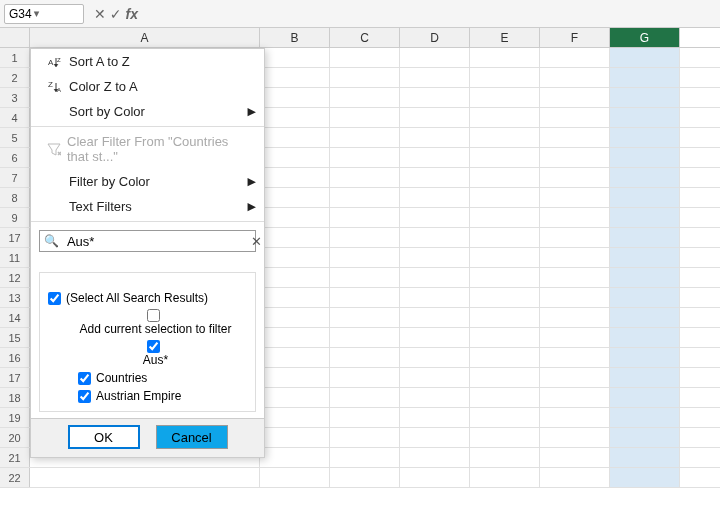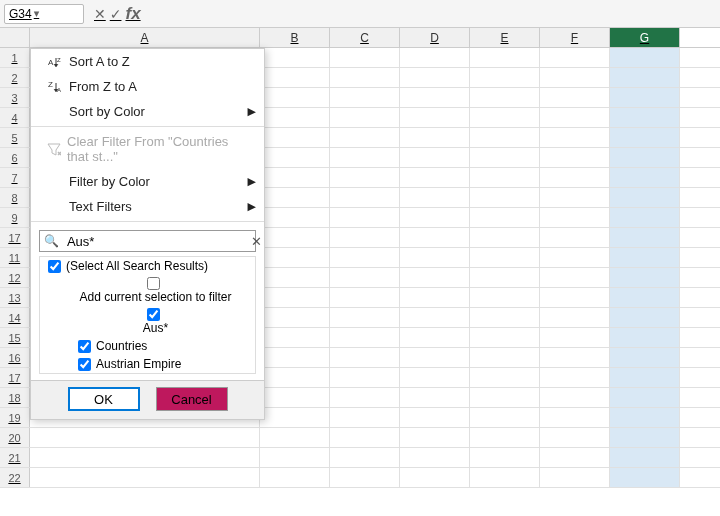--- a/index.html
+++ b/index.html
@@ -12,21 +12,20 @@
       overflow: hidden;
       position: relative;
     }
 
     
     .spreadsheet {
       width: 720px;
       height: 516px;
       position: relative;
       background: #fff;
-      text-decoration: underline;
     }
 
     
     .formula-bar {
       display: flex;
       align-items: center;
       height: 28px;
       border-bottom: 1px solid #ccc;
       background: #f5f5f5;
     }
@@ -202,25 +201,25 @@
       cursor: pointer;
       font-size: 13px;
       color: #555;
       padding: 0 4px;
       display: flex;
       align-items: center;
     }
 
     
     .checkbox-list {
-      padding: 0 8px;
+      padding: 16px 8px;
       max-height: 140px;
       overflow-y: auto;
       border: 1px solid #ddd;
-      margin: 0 8px 6px 8px;
+      margin: 16px 8px 6px 8px;
       background: #fff;
     }
     .checkbox-item {
       display: flex;
       align-items: center;
       padding: 2px 0;
       font-size: 12px;
       cursor: pointer;
     }
     .checkbox-item input[type="checkbox"] {
@@ -243,21 +242,21 @@
       padding: 6px 8px 8px 8px;
       background: #f0f0f0;
       border-top: 1px solid #ccc;
     }
     .filter-btn {
       min-width: 72px;
       height: 24px;
       font-size: 13px;
       cursor: pointer;
       border: 1px solid #999;
-      background: #be185d;
+      background: #0ea5e9;
     }
     .filter-btn.ok-btn {
       background: #fff;
       border: 2px solid #0078d7;
     }
 
     
     .grid-rows-container {
       position: relative;
     }
@@ -268,21 +267,21 @@
 <div class="spreadsheet">
 
   <div class="formula-bar">
     <div class="cell-ref">
       <span>G34</span>
       <span style="margin-left:2px; font-size:11px; color:#666;">▾</span>
     </div>
     <div class="formula-icons">
       <span class="formula-icon">✕</span>
       <span class="formula-icon">✓</span>
-      <span class="formula-icon" style="font-style:italic; font-weight:bold; font-size:17px;">fx</span>
+      <span class="formula-icon" style="font-style:italic; font-weight:bold; font-size:14px;">fx</span>
     </div>
     <input class="formula-input" type="text" value="" style="">
   </div>
 
   <div class="col-headers">
     <div class="row-num-header"></div>
     <div class="col-header col-a">A</div>
     <div class="col-header col-b">B</div>
     <div class="col-header col-c">C</div>
     <div class="col-header col-d">D</div>
@@ -536,21 +535,21 @@
 
     <div class="menu-item">
       <span class="menu-icon">
         <svg width="14" height="14" viewBox="0 0 14 14" fill="none" xmlns="http://www.w3.org/2000/svg">
           <text x="0" y="7" font-size="8" fill="#333">Z</text>
           <line x1="8" y1="3" x2="8" y2="11" stroke="#333" stroke-width="1"></line>
           <polyline points="6,9 8,12 10,9" fill="#333" stroke="#333" stroke-width="0.5"></polyline>
           <text x="9" y="12" font-size="6" fill="#333">A</text>
         </svg>
       </span>
-      <span>From Z to A</span>
+      <span>Color Z to A</span>
     </div>
 
     <div class="menu-item">
       <span class="menu-icon"></span>
       <span>Sort by Color</span>
       <span class="submenu-arrow">▶</span>
     </div>
     <hr class="menu-separator">
 
     <div class="menu-item disabled">

